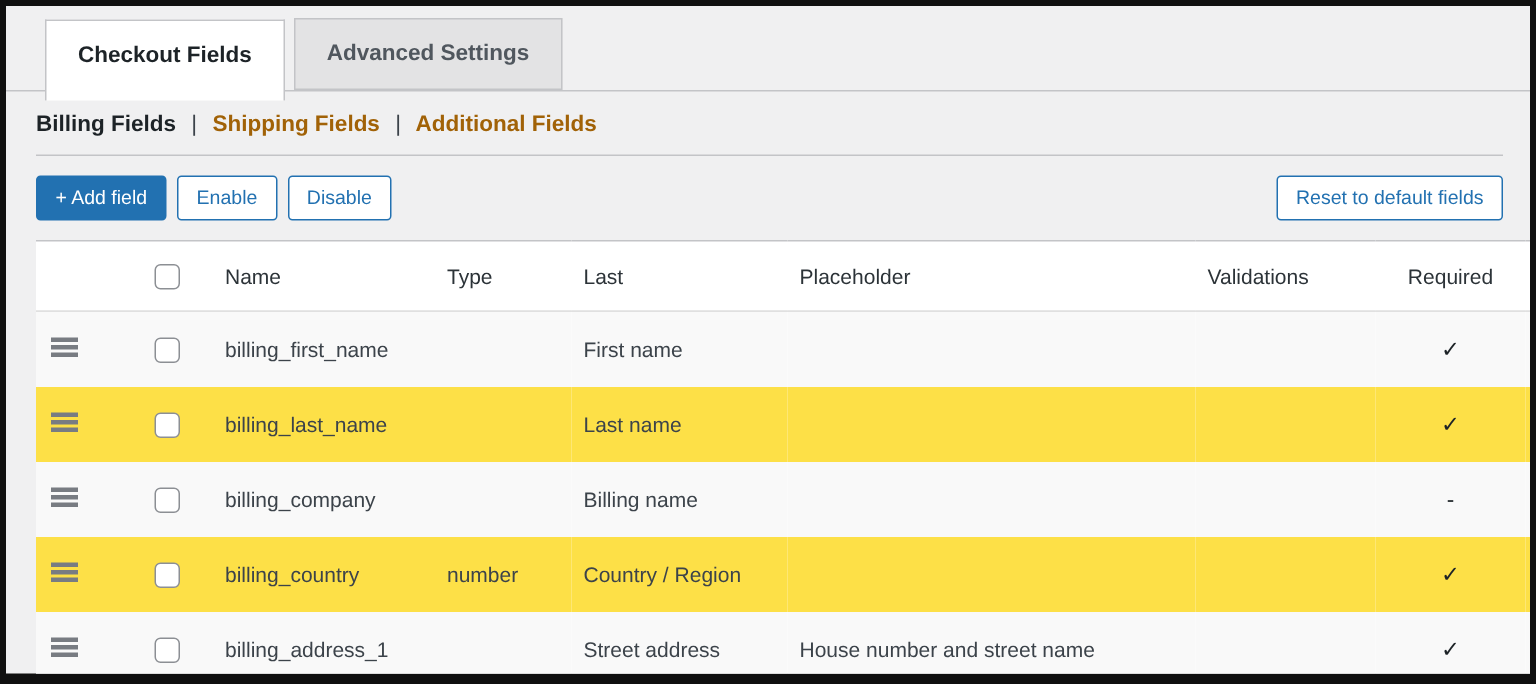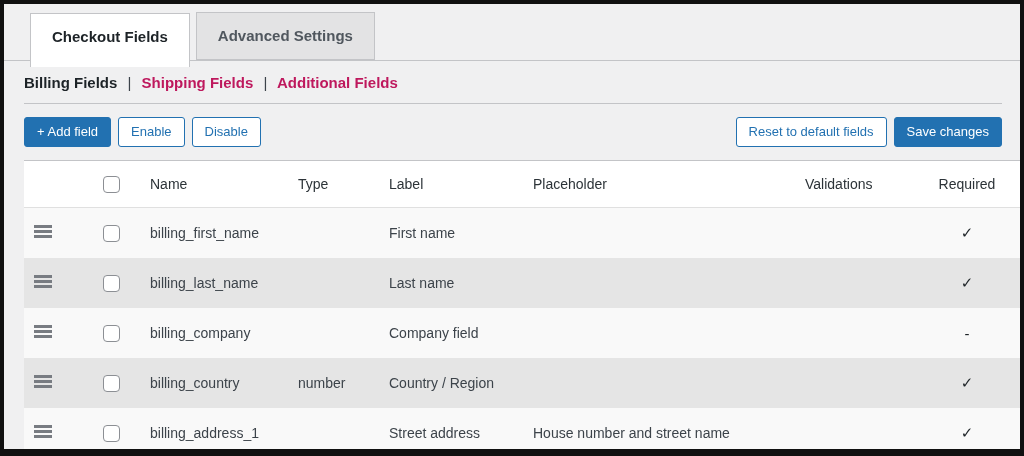--- a/index.html
+++ b/index.html
@@ -51,21 +51,21 @@
   
   .subnav {
     padding: 13px 18px 0 20px;
     font-size: 15px;
     font-weight: 700;
     color: #3c434a;
   }
   .subnav .sep { color: #3c434a; font-weight: 400; padding: 0 6px; }
   .subnav-item { cursor: pointer; text-decoration: none; }
   .subnav-item.active { color: #1d2327; }
-  .subnav-item.link { color: #be185d; }
+  .subnav-item.link { color: #a16207; }
 
   
   .toolbar {
     margin: 12px 18px 0 20px;
     border-top: 1px solid #c3c4c7;
     padding: 13px 0;
     display: flex;
     align-items: flex-start;
   }
   .toolbar .spacer { flex: 1; }
@@ -100,21 +100,21 @@
     color: #2c3338;
     text-align: left;
     height: 46px;
     border-bottom: 1px solid #e0e0e0;
     background: #ffffff;
     padding: 0 8px;
   }
   tbody td {
     height: 50px;
     padding: 0 8px;
-    background: #e5e5e5;
+    background: #fde047;
   }
   tbody tr.alt td { background: #f9f9f9; }
 
   .col-drag { width: 40px; }
   .col-cb   { width: 46px; text-align: center; }
   .col-name { width: 132px; }
   .col-type { width: 75px; }
   .col-label{ width: 128px; }
   .col-ph   { width: 256px; }
   .col-val  { width: 104px; }
@@ -166,34 +166,33 @@
     <span class="sep">|</span>
     <span class="subnav-item link">Additional Fields</span>
   </div>
 
   <div class="toolbar">
     <button class="btn btn-primary">+ Add field</button>
     <button class="btn btn-secondary">Enable</button>
     <button class="btn btn-secondary">Disable</button>
     <div class="spacer"></div>
     <button class="btn btn-secondary">Reset to default fields</button>
-    <button class="btn btn-primary">Save changes</button>
   </div>
 
   <div class="table-wrap">
     <table>
       <thead>
         <tr>
           <th class="col-drag"></th>
           <th class="col-cb">
             <input type="checkbox" class="cb" style="">
           </th>
           <th class="col-name">Name</th>
           <th class="col-type">Type</th>
-          <th class="col-label">Label</th>
+          <th class="col-label">Last</th>
           <th class="col-ph">Placeholder</th>
           <th class="col-val">Validations</th>
           <th class="col-req">Required</th>
           <th class="col-en">Enabled</th>
 
         </tr>
       </thead>
       <tbody>
   <tr class="alt">
     <td class="col-drag">
@@ -231,21 +230,21 @@
 
   <tr class="alt">
     <td class="col-drag">
       <span class="drag-handle"><span class="drag-lines"></span></span>
     </td>
     <td class="col-cb">
       <input type="checkbox" class="cb" style="">
     </td>
     <td class="col-name">billing_company</td>
     <td class="col-type"></td>
-    <td class="col-label">Company field</td>
+    <td class="col-label">Billing name</td>
     <td class="col-ph"></td>
     <td class="col-val"></td>
     <td class="col-req">-</td>
     <td class="col-en">✓</td>
 
   </tr>
 
   <tr>
     <td class="col-drag">
       <span class="drag-handle"><span class="drag-lines"></span></span>

